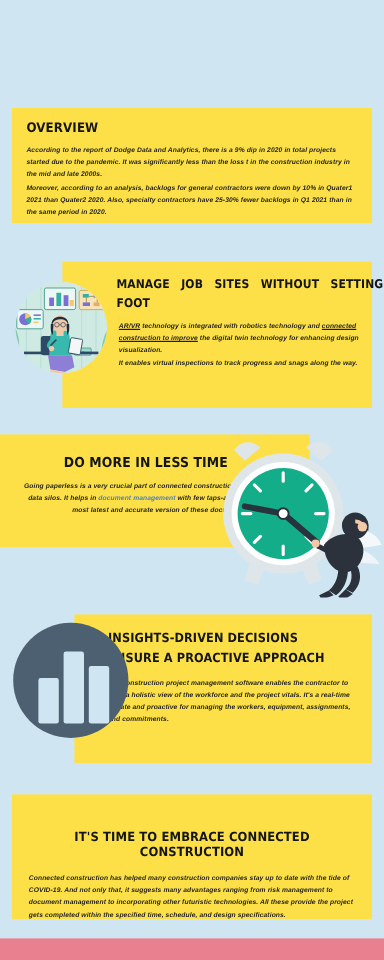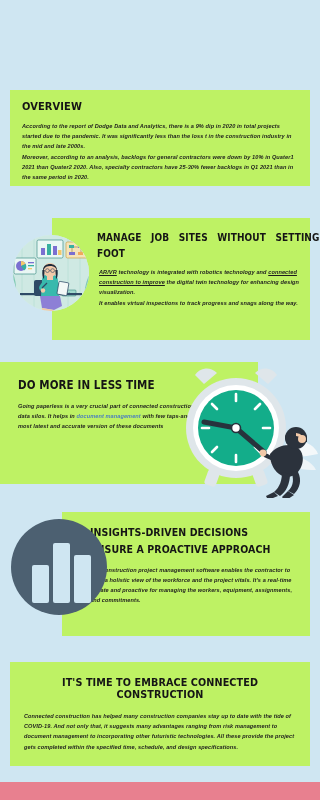--- a/index.html
+++ b/index.html
@@ -45,21 +45,21 @@
     text-align: center;
     text-transform: uppercase;
     width: 270px;
     font-stretch: condensed;
     transform: scaleX(0.93);
   }
 
   
   .card {
     position: absolute;
-    background: #bef264;
+    background: #fde047;
   }
 
   .sec-title {
     font-family: "DejaVu Sans", sans-serif;
     font-weight: 700;
     color: #151515;
     text-transform: uppercase;
     letter-spacing: 0.1px;
     transform: scaleX(0.9);
     transform-origin: left center;
@@ -111,22 +111,23 @@
   .illo-person {
     position: absolute;
     left: 12px; top: 232px;
     width: 78px; height: 82px;
     z-index: 5;
   }
 
   
   #time-card {
     left: 0px; top: 362px;
-    width: 258px; height: 122px;
+    width: 258px; height: 94px;
     padding: 16px 10px 10px 18px;
+    text-align: center;
   }
   #time-card .sec-title { font-size: 11.5px; margin-bottom: 9px; }
 
   .illo-clock {
     position: absolute;
     left: 178px; top: 358px;
     width: 142px; height: 140px;
     z-index: 4;
     pointer-events: none;
   }
@@ -147,21 +148,21 @@
     position: absolute;
     left: 9px; top: 517px;
     width: 100px; height: 100px;
     z-index: 5;
   }
 
   
   #final-card {
     left: 10px; top: 662px;
     width: 300px; height: 104px;
-    padding: 14px 14px 10px 14px;
+    padding: 30px 14px 10px 14px;
   }
   #final-card .sec-title {
     font-size: 10.5px;
     text-align: center;
     transform: scaleX(0.92);
     transform-origin: center center;
     margin-bottom: 11px;
   }
 
   .footer-band {

